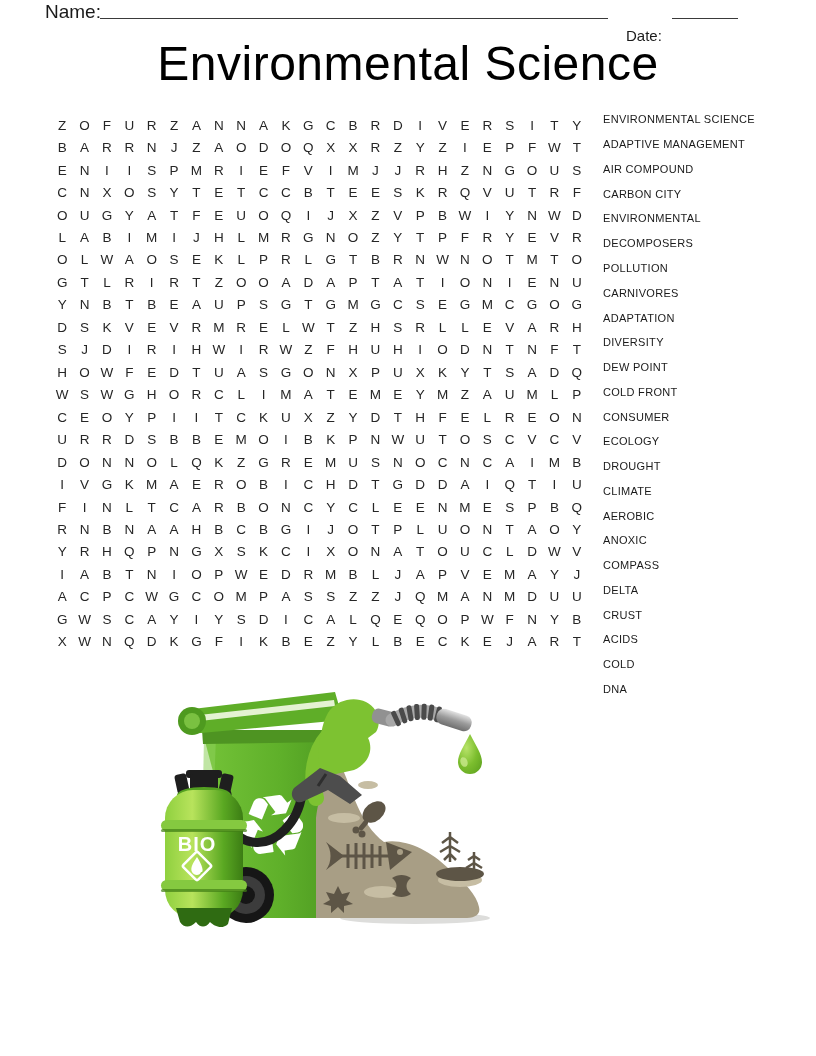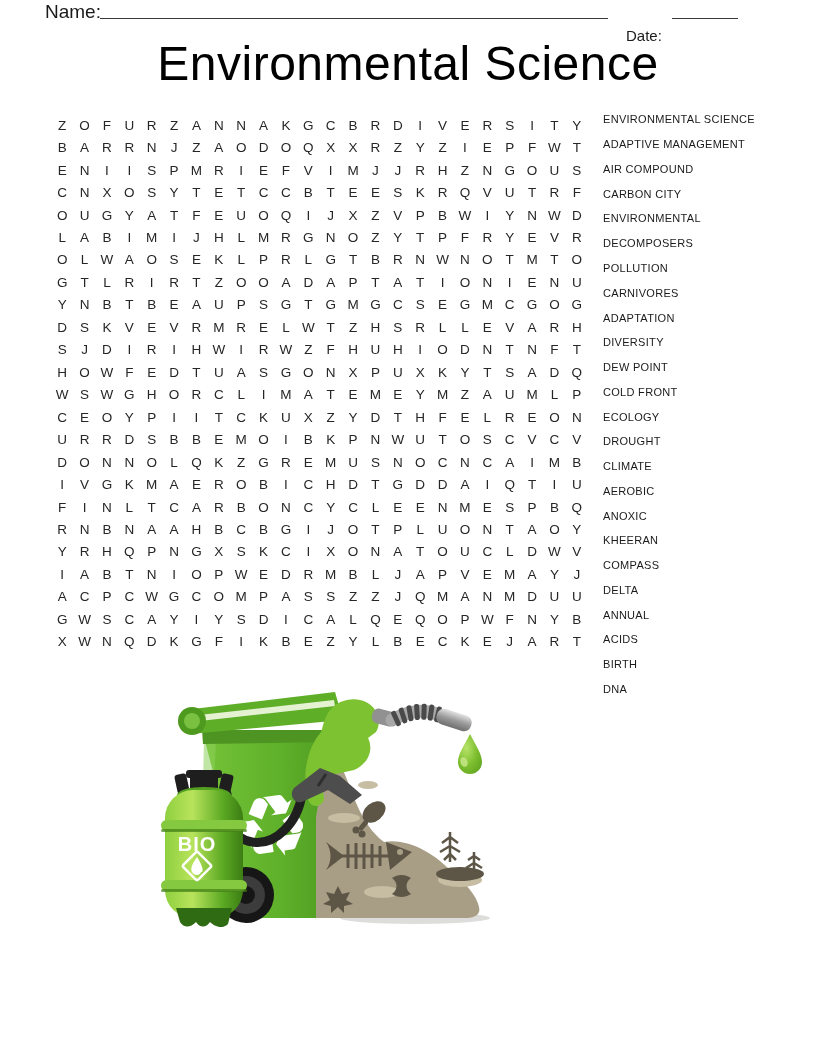--- a/index.html
+++ b/index.html
@@ -622,31 +622,31 @@
     <div class="word">AIR COMPOUND</div>
     <div class="word">CARBON CITY</div>
     <div class="word">ENVIRONMENTAL</div>
     <div class="word">DECOMPOSERS</div>
     <div class="word">POLLUTION</div>
     <div class="word">CARNIVORES</div>
     <div class="word">ADAPTATION</div>
     <div class="word">DIVERSITY</div>
     <div class="word">DEW POINT</div>
     <div class="word">COLD FRONT</div>
+    <div class="word">CONSUMER</div>
     <div class="word">ECOLOGY</div>
     <div class="word">DROUGHT</div>
     <div class="word">CLIMATE</div>
     <div class="word">AEROBIC</div>
     <div class="word">ANOXIC</div>
-    <div class="word">KHEERAN</div>
     <div class="word">COMPASS</div>
     <div class="word">DELTA</div>
-    <div class="word">ANNUAL</div>
+    <div class="word">CRUST</div>
     <div class="word">ACIDS</div>
-    <div class="word">BIRTH</div>
+    <div class="word">COLD</div>
     <div class="word">DNA</div>
   </div>
 
 <div class="abs" id="illus">
 <svg viewBox="0 0 370 250" width="370" height="250" xmlns="http://www.w3.org/2000/svg">
   <defs>
     <linearGradient id="cylG" x1="0" y1="0" x2="1" y2="0">
       <stop offset="0" stop-color="#8fd03f"></stop>
           <stop offset="0.35" stop-color="#b8e35c"></stop>
       <stop offset="0.75" stop-color="#5aa822"></stop>

